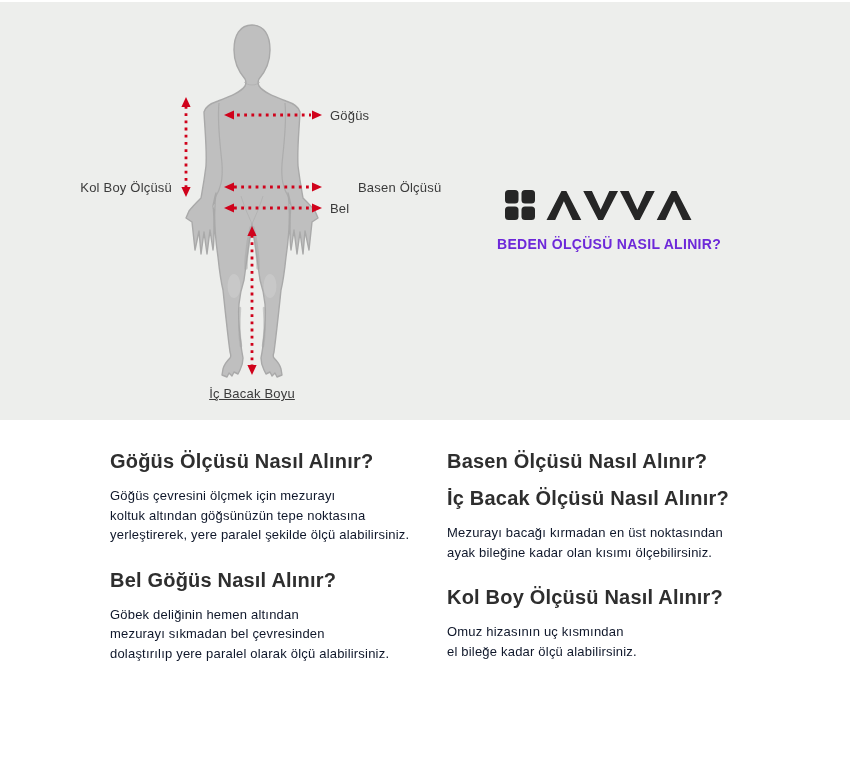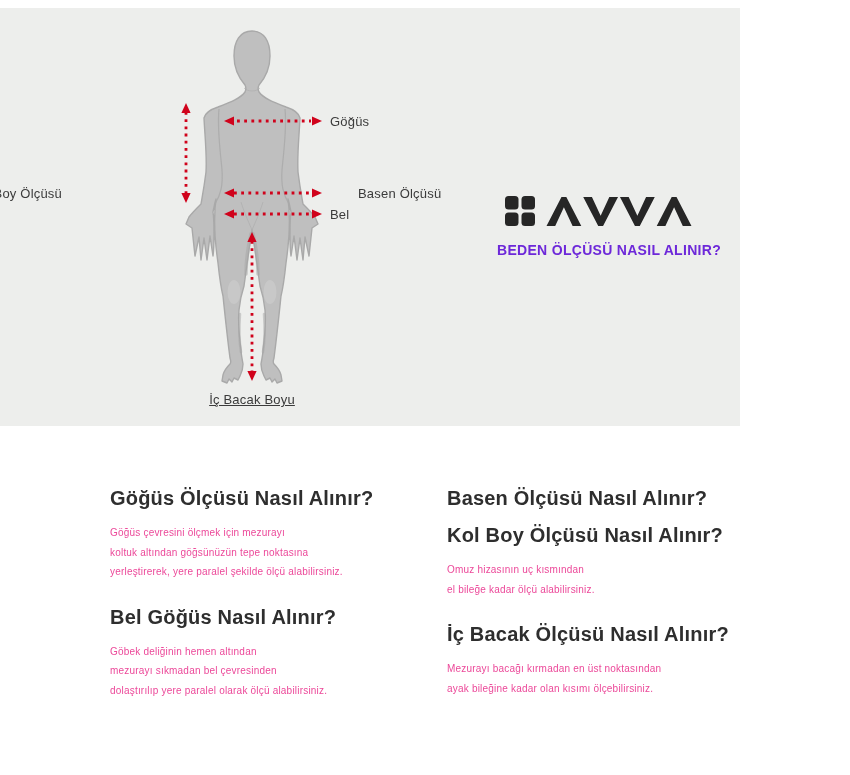--- a/index.html
+++ b/index.html
@@ -7,21 +7,21 @@
     width:850px;height:775px;
     font-family:"Liberation Sans", sans-serif;
     background:#ffffff;
     position:relative;
     overflow:hidden;
   }
   .page{position:relative;width:850px;height:775px;}
 
   
   .hero{
-    position:absolute;left:0;top:8px;width:740px;height:418px;
+    position:absolute;left:0;top:2px;width:850px;height:418px;
     background:var(--hero-bg,#edeeec);
   }
   .top-svg{position:absolute;left:0;top:0;display:block;}
   .body-fill{fill:var(--body-color,#bfbfbf);stroke:#a9a9a9;stroke-width:1.4;stroke-linejoin:round;}
   .seam{fill:none;stroke:#a9a9a9;stroke-width:1.2;opacity:.85;}
   .seam-light{fill:none;stroke:#aaaaaa;stroke-width:1;opacity:.55;}
   .shade{fill:none;stroke:#a6a6a6;stroke-linecap:round;opacity:.5;}
   .knee{fill:#c9c9c9;opacity:.9;}
   .dash{stroke:var(--arrow-color,#d0021b);stroke-width:2.8;stroke-dasharray:2.8 4.4;fill:none;}
   .ahead{fill:var(--arrow-color,#d0021b);}
@@ -43,32 +43,32 @@
   .brand-tagline{
     margin:16px 0 0 -8px;
     font-size:14px;font-weight:bold;color:#6d28d9;
     letter-spacing:.3px;white-space:nowrap;
   }
   .logo-ico rect{fill:var(--logo-color,#262626);}
   .logo-word polygon{fill:var(--logo-color,#262626);}
 
   
   .cols{position:absolute;top:449px;left:0;width:850px;}
-  .col{position:absolute;top:0;margin-top:37px;}
+  .col{position:absolute;top:0;}
   .col-left{left:110px;width:330px;}
   .col-right{left:447px;width:370px;}
   .sec h3{
     margin:0 0 13px 0;
     font-size:20px;line-height:24px;font-weight:bold;
     color:#2e2e2e;letter-spacing:.2px;
   }
   .sec p{
     margin:0 0 23px 0;
-    font-size:10px;line-height:19.5px;
-    color:#ec4899;letter-spacing:.2px;
+    font-size:13px;line-height:19.5px;
+    color:#0f172a;letter-spacing:.2px;
     white-space:pre-line;
   }
 </style>
 </head>
 <body>
 
 <div class="page">
 
   <div class="hero">
 
@@ -192,24 +192,24 @@
 mezurayı sıkmadan bel çevresinden
 dolaştırılıp yere paralel olarak ölçü alabilirsiniz.</p>
       </div>
     </div>
 
     <div class="col col-right">
       <div class="sec">
         <h3>Basen Ölçüsü Nasıl Alınır?</h3>
       </div>
       <div class="sec">
+        <h3>İç Bacak Ölçüsü Nasıl Alınır?</h3>
+        <p>Mezurayı bacağı kırmadan en üst noktasından
+ayak bileğine kadar olan kısımı ölçebilirsiniz.</p>
+      </div>
+      <div class="sec">
         <h3>Kol Boy Ölçüsü Nasıl Alınır?</h3>
         <p>Omuz hizasının uç kısmından
 el bileğe kadar ölçü alabilirsiniz.</p>
       </div>
-      <div class="sec">
-        <h3>İç Bacak Ölçüsü Nasıl Alınır?</h3>
-        <p>Mezurayı bacağı kırmadan en üst noktasından
-ayak bileğine kadar olan kısımı ölçebilirsiniz.</p>
-      </div>
     </div>
   </div>
 </div>
 
 </body></html>

